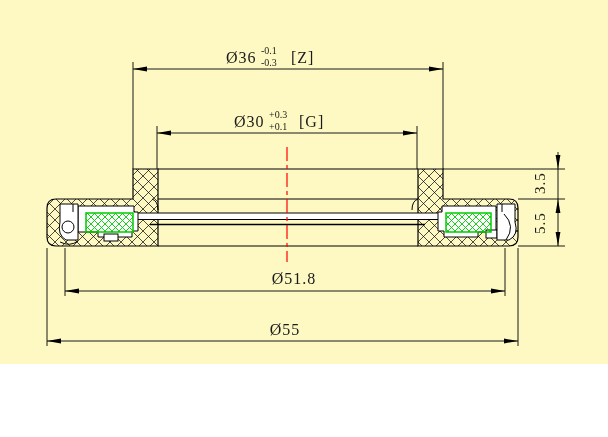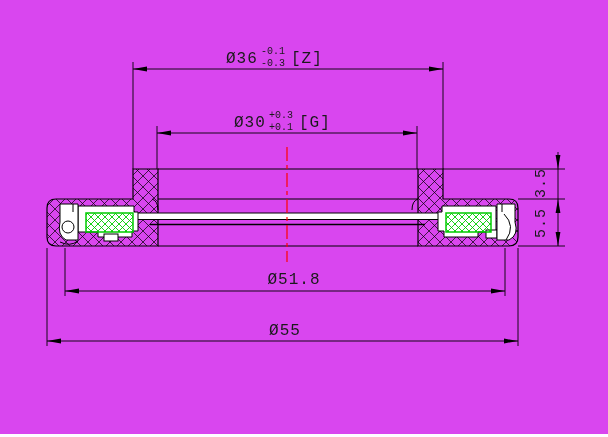--- a/index.html
+++ b/index.html
@@ -1,20 +1,20 @@
 <!DOCTYPE html>
 <html><head>
 <meta charset="utf-8">
 <style>
   html,body{margin:0;padding:0;background:#ffffff;}
   .canvas{
     position:relative;
-    width:608px;height:434px;
-    background:#d946ef;
-    font-family:Liberation Mono, monospace;
+    width:608px;height:364px;
+    background:#fef9c3;
+    font-family:Liberation Serif, serif;
     overflow:hidden;
   }
   svg text{fill:#1a1a1a;}
   .dimtxt{font-size:16px;letter-spacing:1px;}
   .toltxt{font-size:10px;letter-spacing:0px;}
   .vdimtxt{font-size:15px;letter-spacing:1px;}
 </style>
 </head>
 <body>
 

